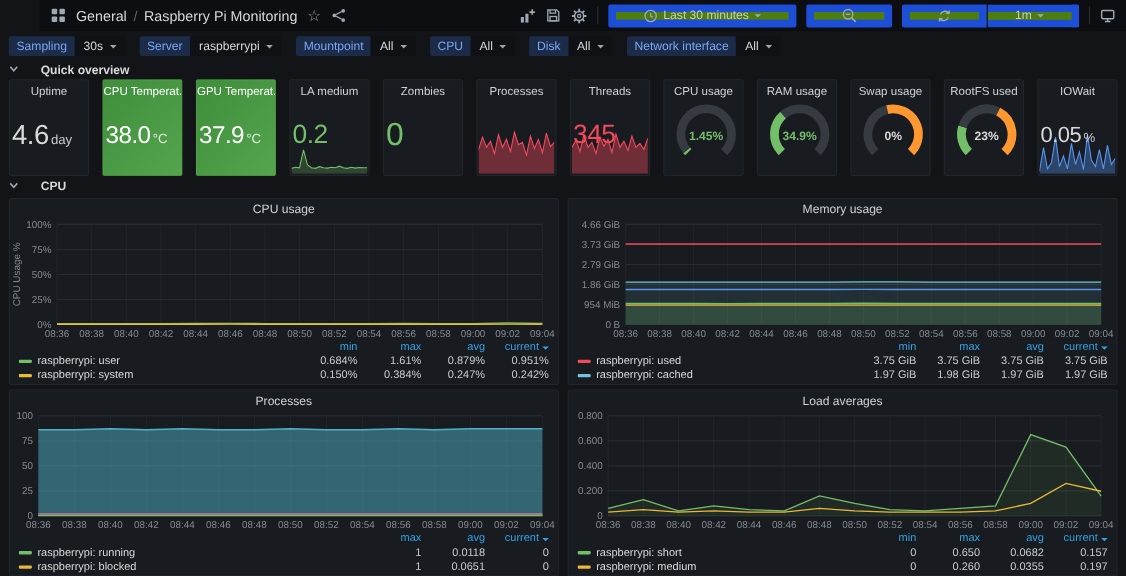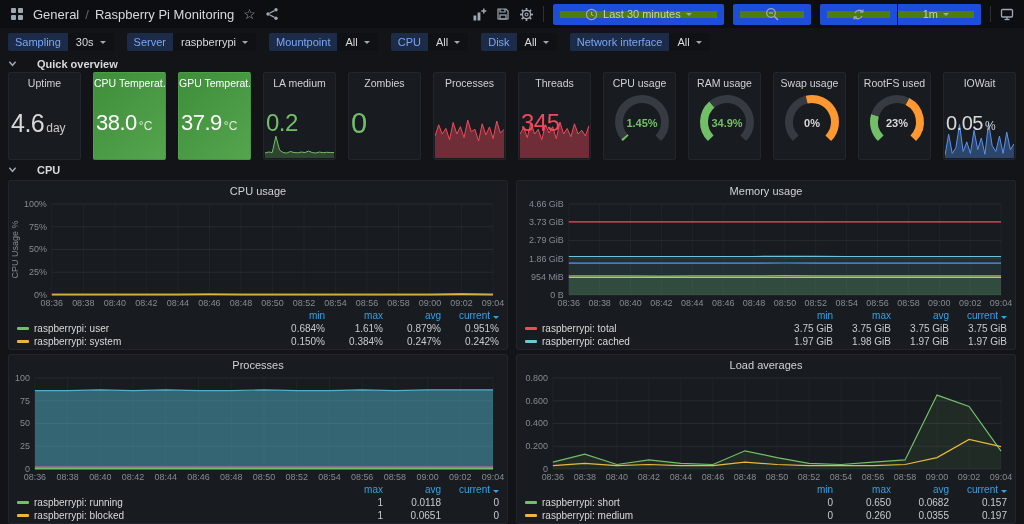--- a/index.html
+++ b/index.html
@@ -1,20 +1,20 @@
 <!DOCTYPE html>
 <html><head>
 <meta charset="utf-8">
 <style>
   *{margin:0;padding:0;box-sizing:border-box}
   html,body{width:1024px;height:524px;overflow:hidden;background:#131418;
     font-family:"Liberation Sans",sans-serif;color:#d8d9da;}
   
   .topbar{height:28px;display:flex;justify-content:space-between;align-items:center;
-    padding:0 10px;background:#0d0e12;}
+    padding:0 10px;background:#0d0e12;margin-left:36px;}
   .tb-left,.tb-right{display:flex;align-items:center;gap:9px;}
   .tb-icon{color:#9fa7b3;display:inline-flex;align-items:center;cursor:pointer;font-size:14px;line-height:1}
   .breadcrumb{display:flex;gap:6px;align-items:center;font-size:13px}
   .crumb{color:#d8d9da;cursor:pointer}
   .crumb-sep{color:#5f646c}
   .tb-chip{display:flex;align-items:center;gap:5px;height:21px;padding:0 25px;background:#4d7c0f;
     border:7px solid #1d4ed8;border-radius:2px;color:#c7cbd1;font-size:11px;font-family:inherit;cursor:pointer}
   .tb-divider{width:1px;height:16px;background:#2c3036}
   .caret{width:0;height:0;border-left:3.5px solid transparent;border-right:3.5px solid transparent;
     border-top:3.5px solid #9fa7b3;display:inline-block}
@@ -490,21 +490,21 @@
         <div class="lrow lhead">
           <div class="lname"></div>
           <div class="lcell"><span>min</span></div>
           <div class="lcell"><span>max</span></div>
           <div class="lcell"><span>avg</span></div>
           <div class="lcell"><span>current</span><span class="sort-caret"></span></div>
         </div>
         <div class="lrow">
           <div class="lname">
             <span class="swatch" style="background: rgb(242, 73, 92);"></span>
-            <span>raspberrypi: total</span>
+            <span>raspberrypi: used</span>
           </div>
           <div class="lcell">3.75 GiB</div>
           <div class="lcell">3.75 GiB</div>
           <div class="lcell">3.75 GiB</div>
           <div class="lcell">3.75 GiB</div>
         </div>
         <div class="lrow">
           <div class="lname">
             <span class="swatch" style="background: rgb(111, 198, 214);"></span>
             <span>raspberrypi: cached</span>

